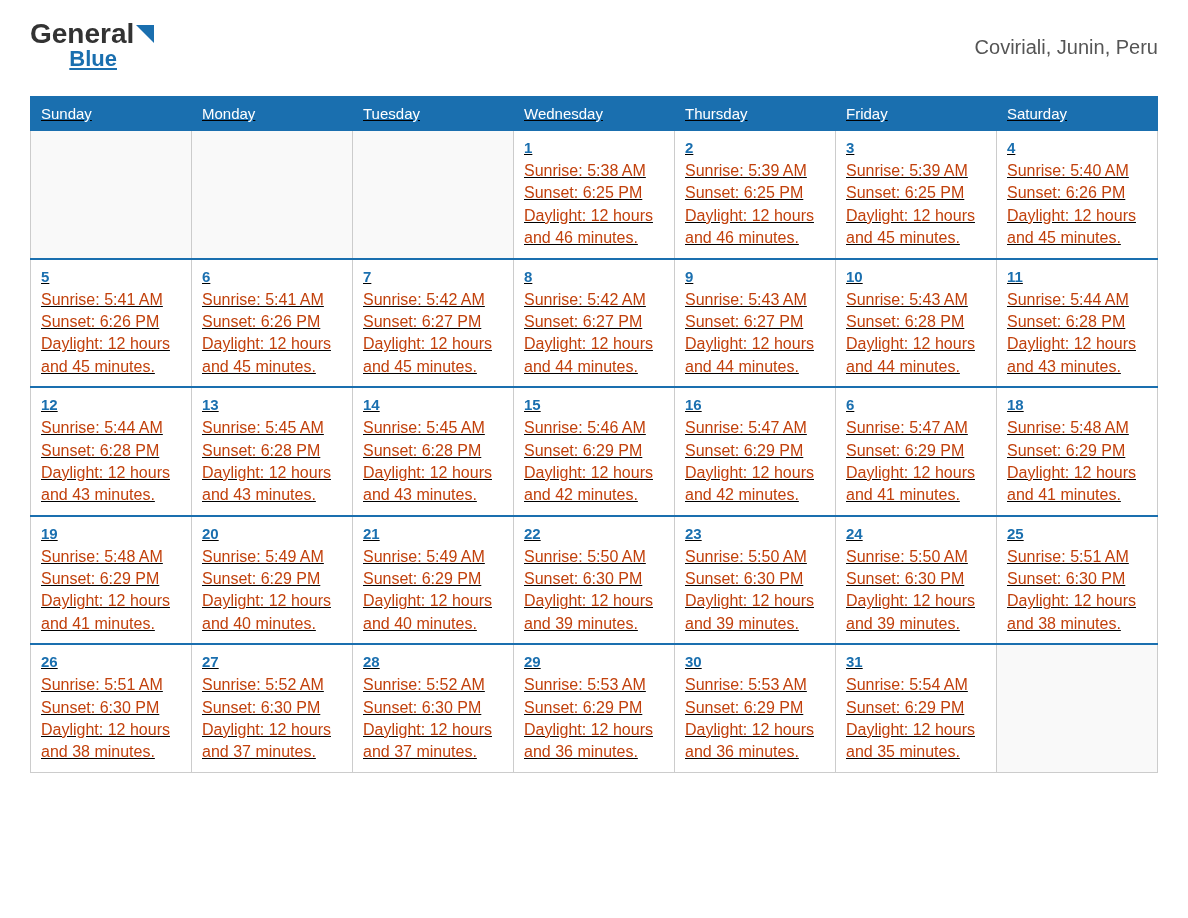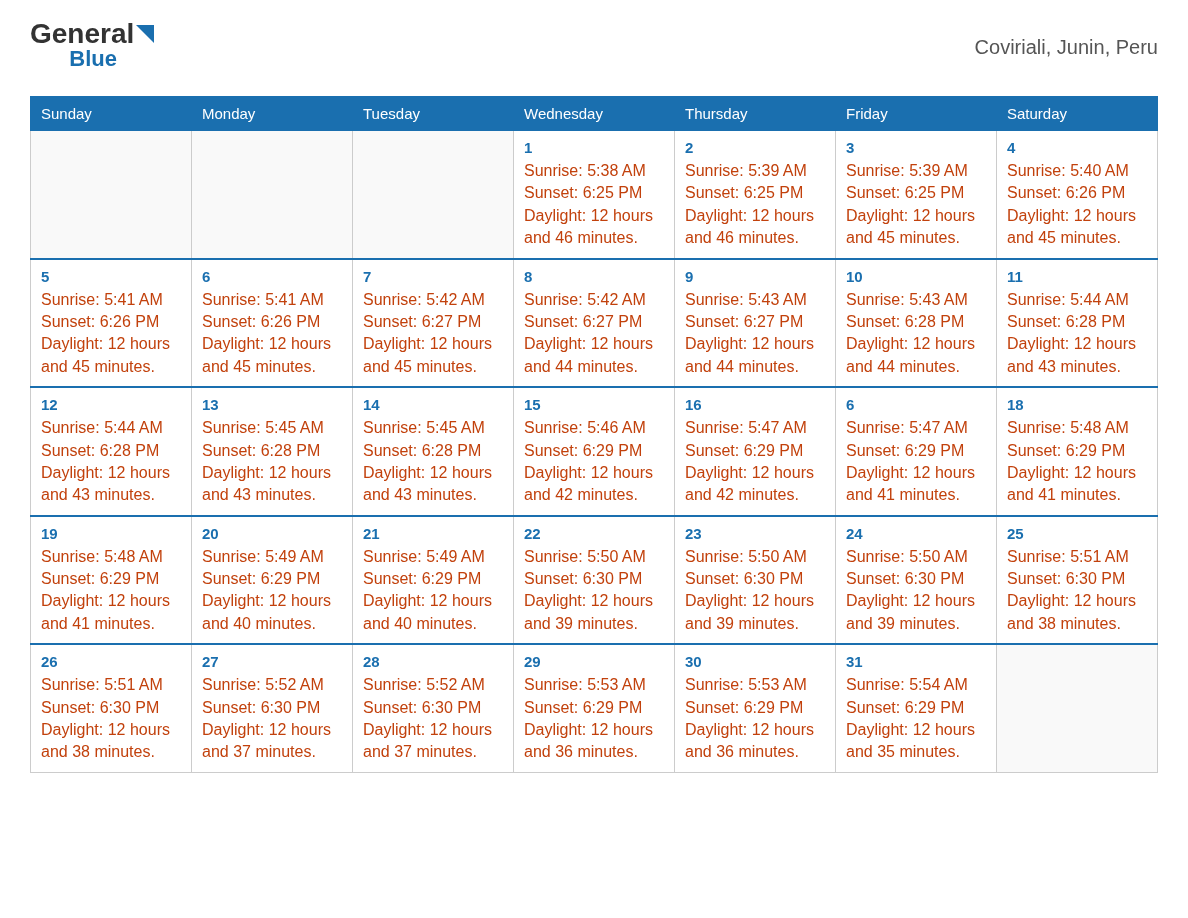--- a/index.html
+++ b/index.html
@@ -26,39 +26,41 @@
       font-weight: bold;
       color: #333;
       line-height: 1;
     }
     .logo-blue-word {
       color: #1a6faf;
       font-size: 22px;
       font-weight: bold;
       margin-top: -2px;
       margin-left: 2px;
+      text-decoration: underline;
     }
     .title-block {
       text-align: right;
     }
     .calendar-title {
       font-size: 52px;
       font-weight: bold;
       color: #222;
       line-height: 1.1;
     }
     .calendar-subtitle {
       font-size: 20px;
       color: #555;
       margin-top: 16px;
     }
     table {
       width: 100%;
       border-collapse: collapse;
       margin-top: 24px;
+      text-decoration: underline;
     }
     thead tr th {
       background-color: #1a6faf;
       color: #fff;
       font-size: 15px;
       font-weight: normal;
       padding: 8px 10px;
       text-align: left;
       border: 1px solid #1a6faf;
     }

